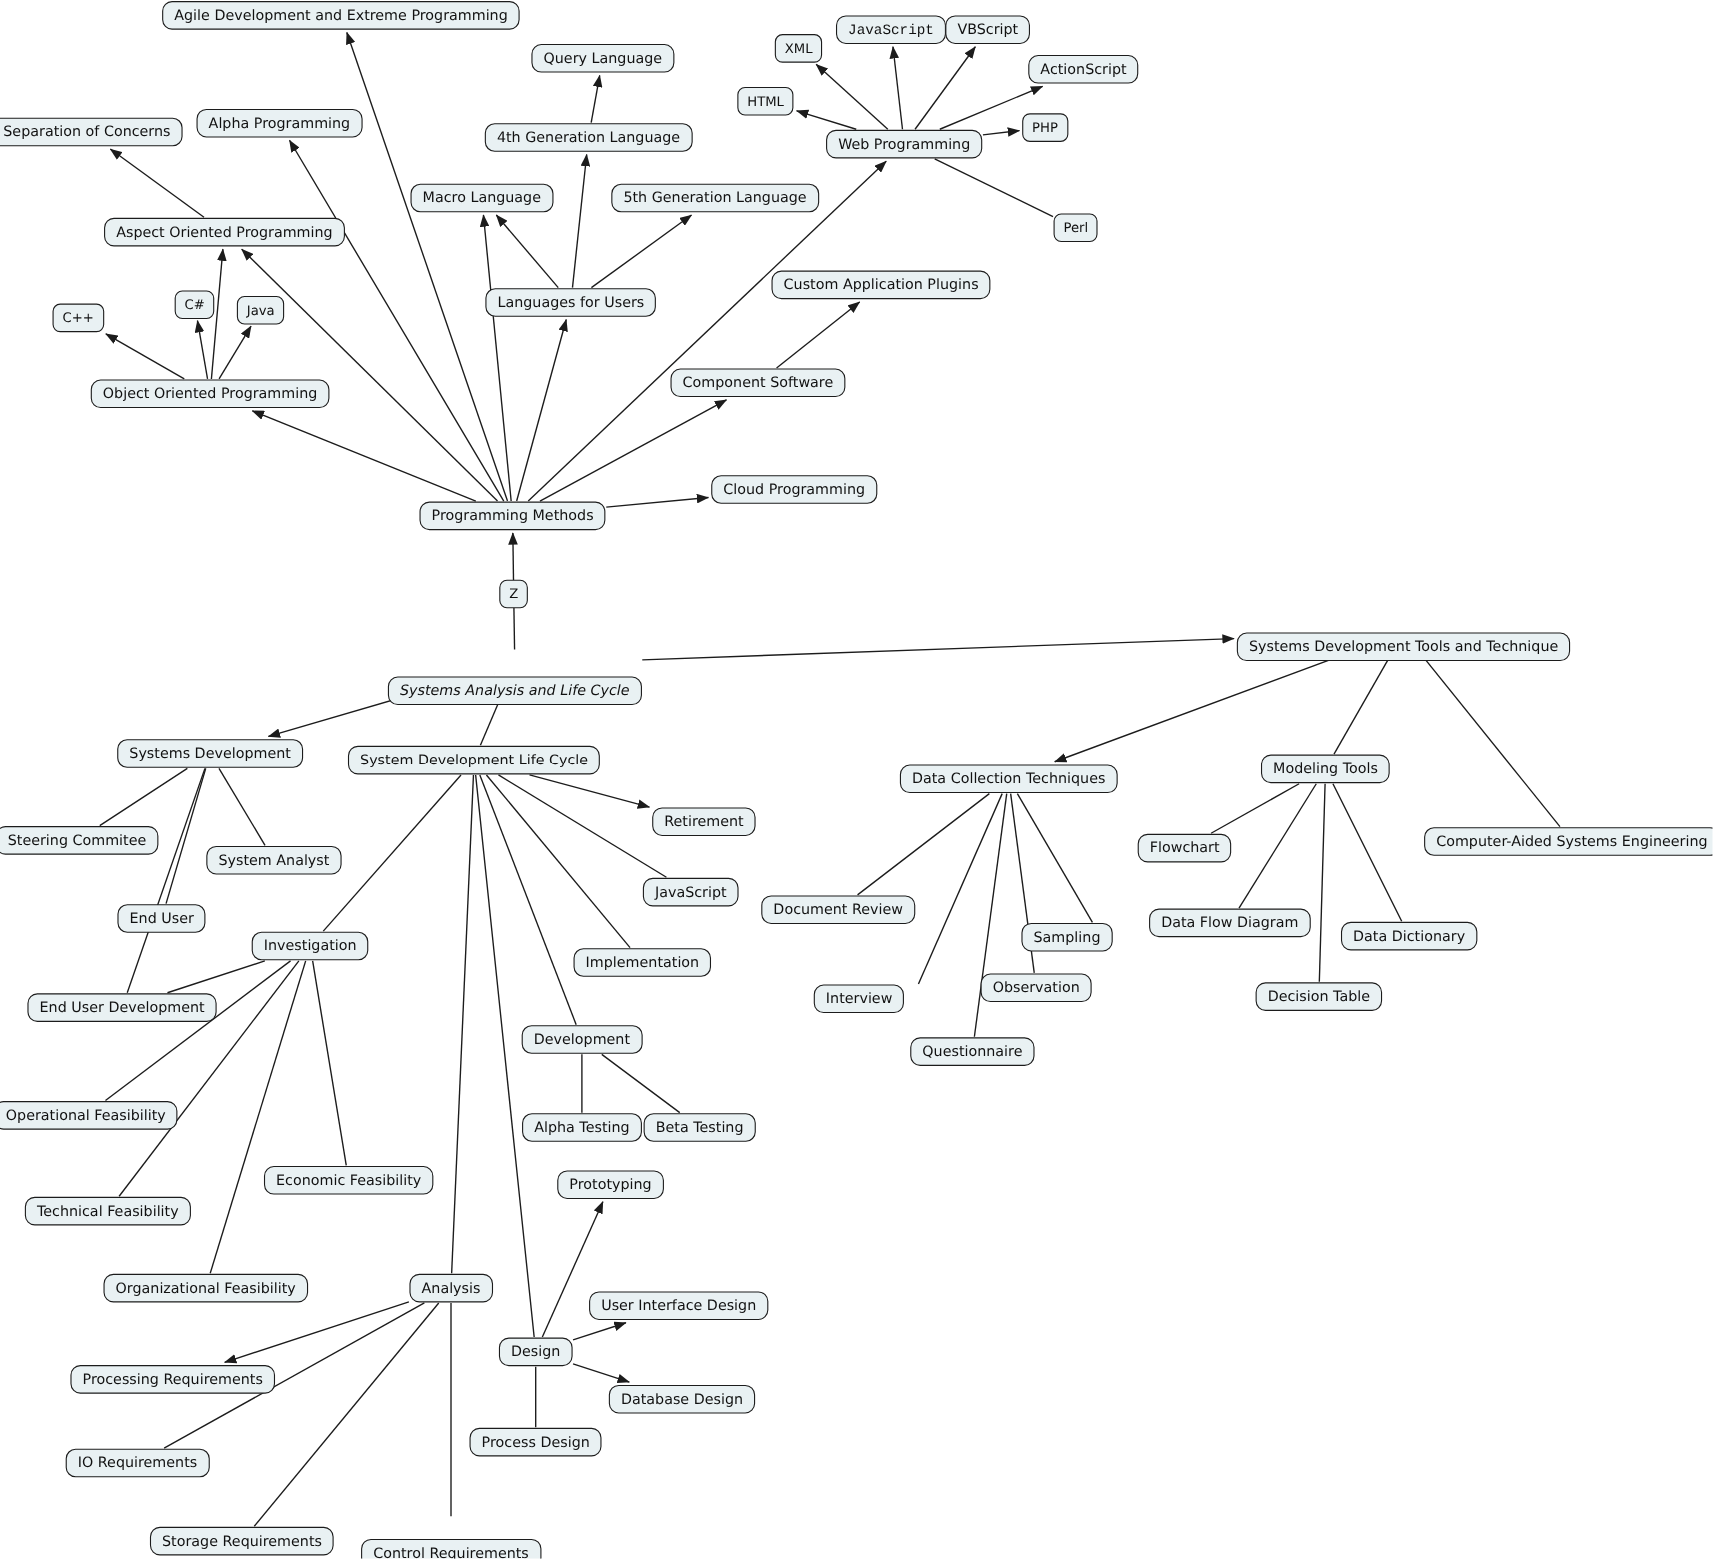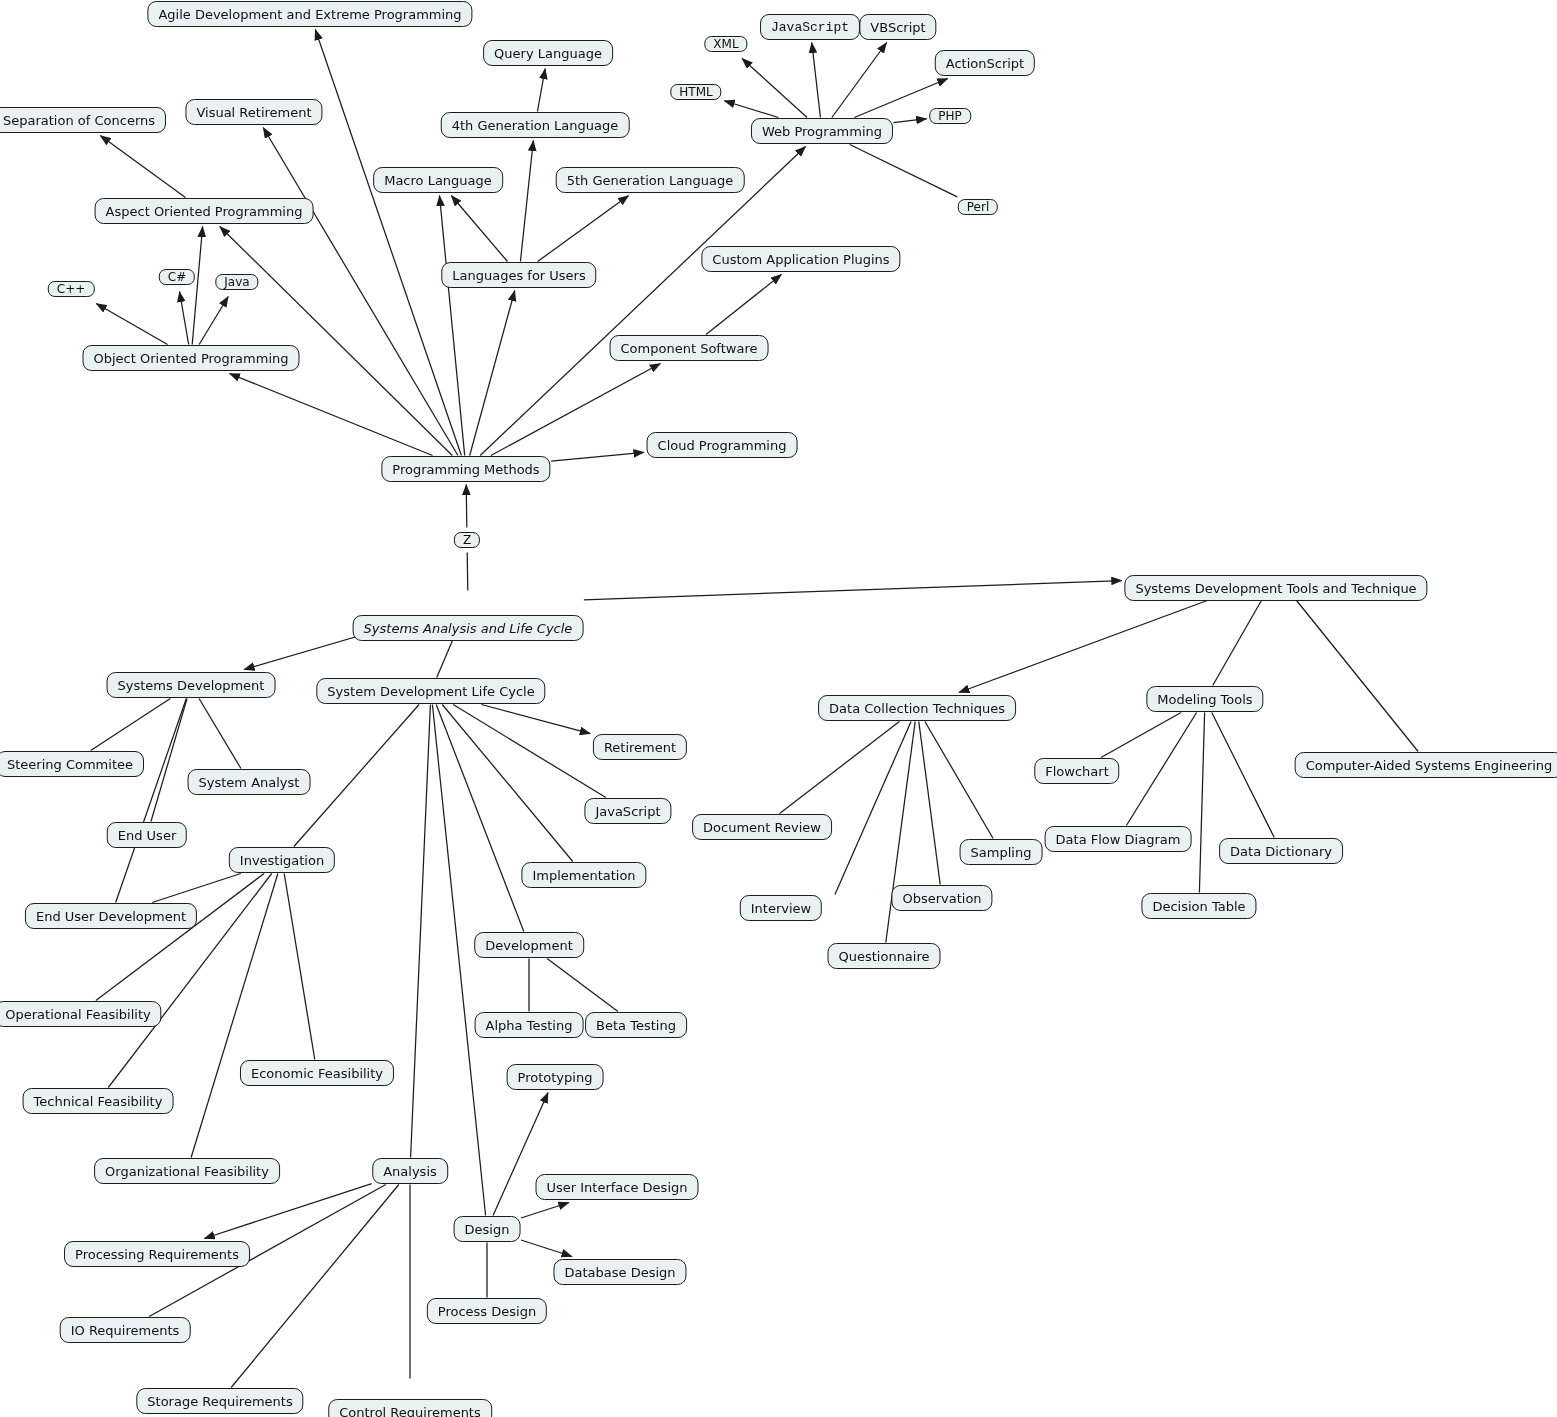--- a/index.html
+++ b/index.html
@@ -41,21 +41,21 @@
     align-items: center;
     justify-content: center;
     padding: 0 10px;
     height: 26px;
     transform: translate(-50%, -50%);
     z-index: 5;
     cursor: default;
   }
   .node.tiny {
     font-size: 12px;
-    height: 16px;
+    height: 26px;
     padding: 0 8px;
     border-radius: 7px;
   }
 </style>
 </head>
 <body>
 
 <div id="canvas">
   <svg id="edges" viewBox="0 0 1557 1417" width="1557" height="1417" xmlns="http://www.w3.org/2000/svg">
     <defs>
@@ -138,21 +138,21 @@
   <div id="node-layer">
       <div class="node" style="left: 310px; top: 14px;">Agile Development and Extreme Programming</div>
       <div class="node tiny" style="left: 726px; top: 44px;">XML</div>
       <div class="node" style="left: 810px; top: 27px; font-family: Liberation Mono, monospace;">JavaScript</div>
       <div class="node" style="left: 898px; top: 27px;">VBScript</div>
       <div class="node" style="left: 548px; top: 53px;">Query Language</div>
       <div class="node" style="left: 985px; top: 63px;">ActionScript</div>
       <div class="node tiny" style="left: 696px; top: 92px;">HTML</div>
       <div class="node tiny" style="left: 950px; top: 116px;">PHP</div>
       <div class="node" style="left: 79px; top: 120px;">Separation of Concerns</div>
-      <div class="node" style="left: 254px; top: 112px;">Visual Retirement</div>
+      <div class="node" style="left: 254px; top: 112px;">Alpha Programming</div>
       <div class="node" style="left: 535px; top: 125px;">4th Generation Language</div>
       <div class="node" style="left: 822px; top: 131px;">Web Programming</div>
       <div class="node" style="left: 438px; top: 180px;">Macro Language</div>
       <div class="node" style="left: 650px; top: 180px;">5th Generation Language</div>
       <div class="node" style="left: 204px; top: 211px;">Aspect Oriented Programming</div>
       <div class="node tiny" style="left: 978px; top: 207px;">Perl</div>
       <div class="node" style="left: 801px; top: 259px;">Custom Application Plugins</div>
       <div class="node tiny" style="left: 177px; top: 277px;">C#</div>
       <div class="node tiny" style="left: 237px; top: 282px;">Java</div>
       <div class="node" style="left: 519px; top: 275px;">Languages for Users</div>
@@ -171,21 +171,21 @@
       <div class="node" style="left: 640px; top: 747px;">Retirement</div>
       <div class="node" style="left: 70px; top: 764px;">Steering Commitee</div>
       <div class="node" style="left: 1429px; top: 765px;">Computer-Aided Systems Engineering</div>
       <div class="node" style="left: 1077px; top: 771px;">Flowchart</div>
       <div class="node" style="left: 249px; top: 782px;">System Analyst</div>
       <div class="node" style="left: 628px; top: 811px;">JavaScript</div>
       <div class="node" style="left: 762px; top: 827px;">Document Review</div>
       <div class="node" style="left: 147px; top: 835px;">End User</div>
       <div class="node" style="left: 1118px; top: 839px;">Data Flow Diagram</div>
       <div class="node" style="left: 1281px; top: 851px;">Data Dictionary</div>
-      <div class="node" style="left: 1001px; top: 852px;">Sampling</div>
+      <div class="node" style="left: 970px; top: 852px;">Sampling</div>
       <div class="node" style="left: 282px; top: 860px;">Investigation</div>
       <div class="node" style="left: 584px; top: 875px;">Implementation</div>
       <div class="node" style="left: 942px; top: 898px;">Observation</div>
       <div class="node" style="left: 1199px; top: 906px;">Decision Table</div>
       <div class="node" style="left: 111px; top: 916px;">End User Development</div>
       <div class="node" style="left: 529px; top: 945px;">Development</div>
       <div class="node" style="left: 781px; top: 908px;">Interview</div>
       <div class="node" style="left: 884px; top: 956px;">Questionnaire</div>
       <div class="node" style="left: 78px; top: 1014px;">Operational Feasibility</div>
       <div class="node" style="left: 529px; top: 1025px;">Alpha Testing</div>

